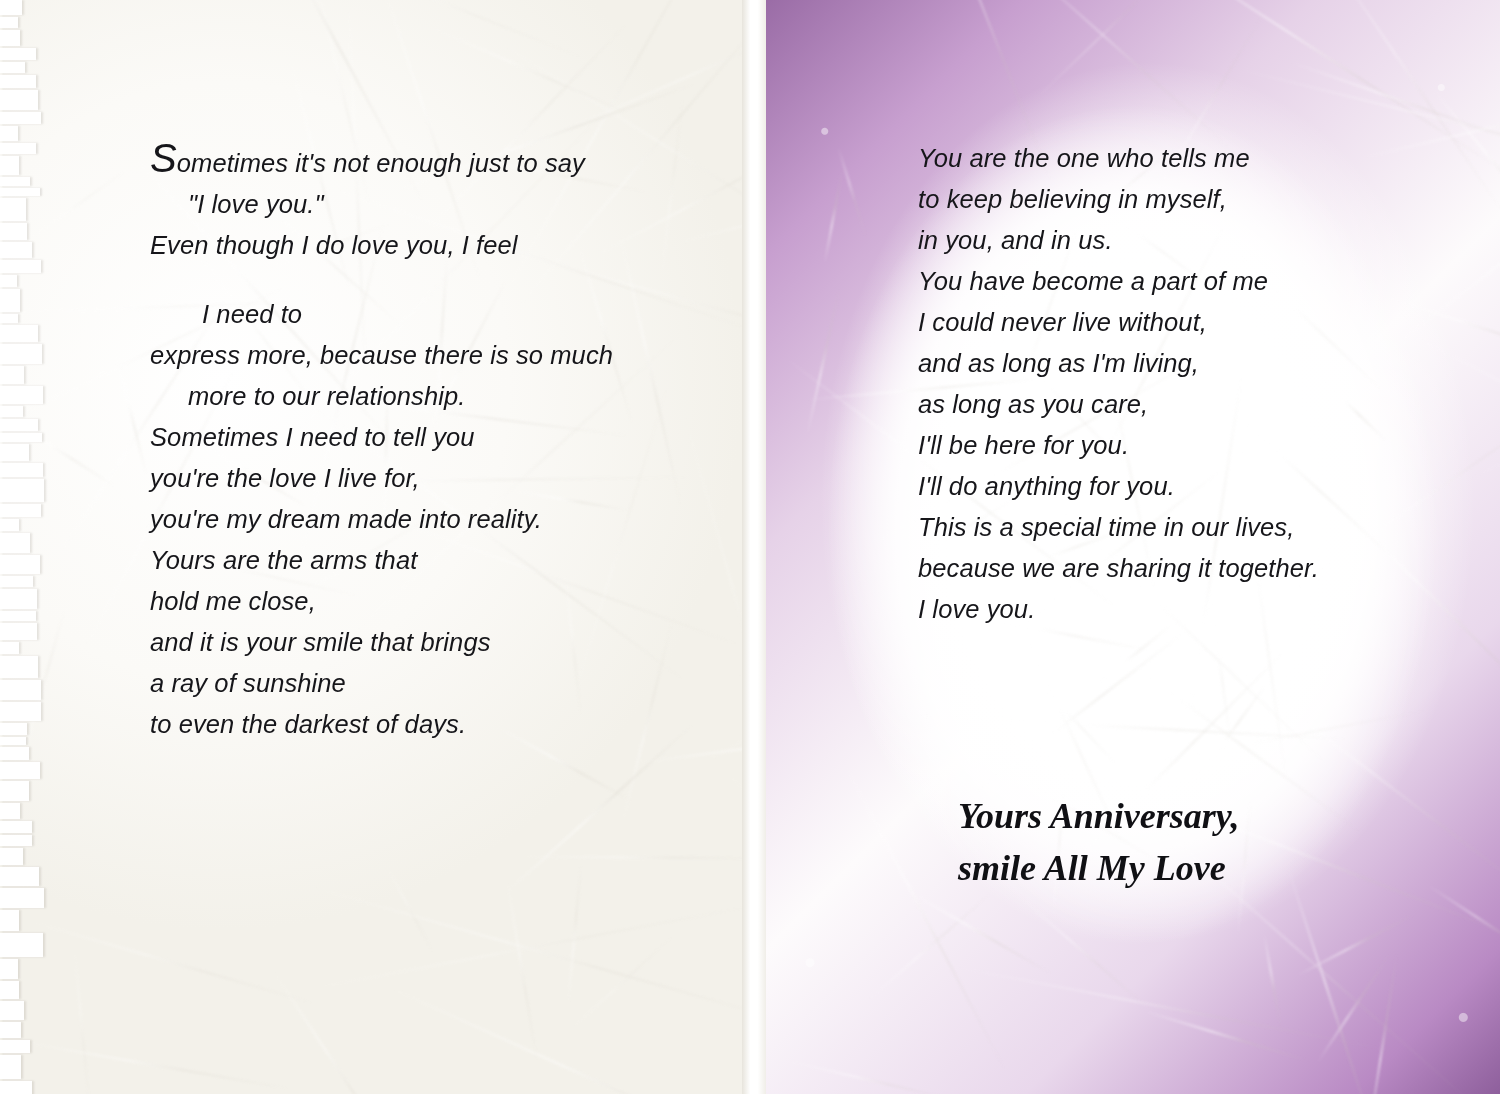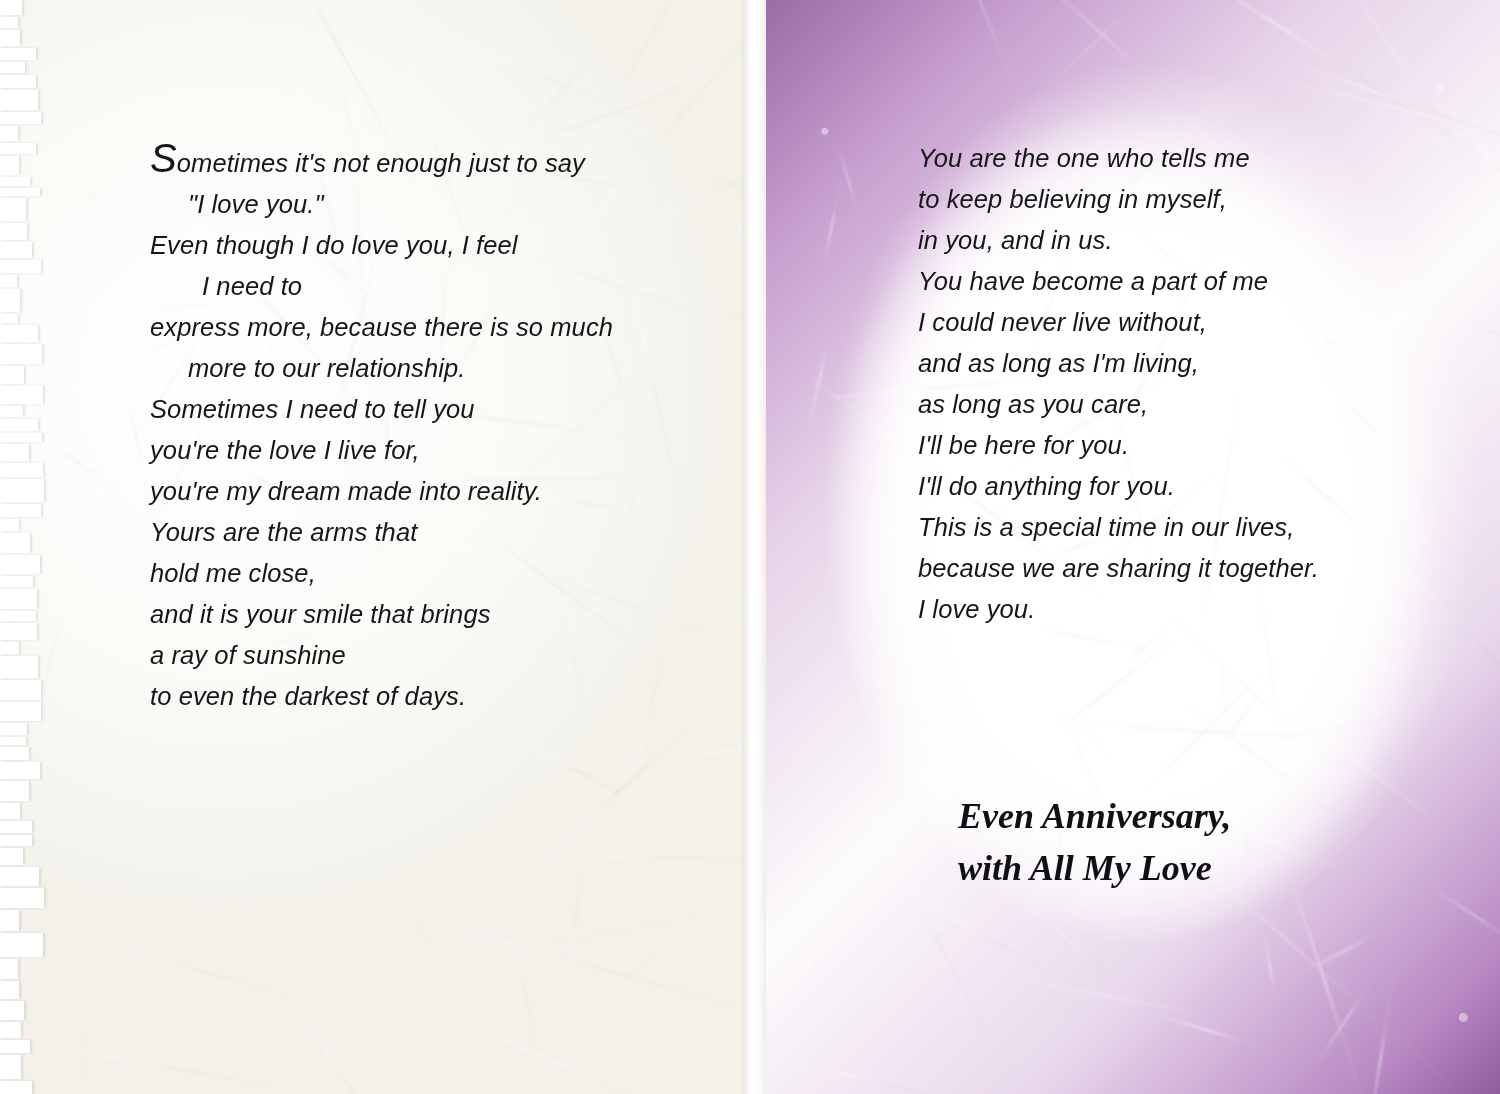--- a/index.html
+++ b/index.html
@@ -117,21 +117,21 @@
   }
   .verse-left .line:first-child::first-letter {
     font-size: 40px;
   }
   .verse-right {
     left: 152px;
     top: 138px;
     width: 500px;
   }
   .indent-1 { padding-left: 38px; }
-  .indent-2 { padding-left: 52px; }
+  .indent-2 { padding-left: 52px; margin-top: 28px; }
 
   .attribution {
     position: absolute;
     left: 152px;
     top: 655px;
     width: 500px;
     text-align: right;
     color: #16161a;
     font-family: "Liberation Serif", serif;
     font-style: italic;
@@ -366,17 +366,17 @@
         <span style="width: 126.854px; left: 31.1313%; top: 77.9681%; transform: rotate(-85.5085deg); opacity: 0.4;"></span>
         <span style="width: 316.555px; left: 27.0953%; top: 39.853%; transform: rotate(78.4306deg); opacity: 0.45;"></span>
         <span style="width: 123.74px; left: 33.5275%; top: 65.601%; transform: rotate(46.7677deg); opacity: 0.4;"></span>
         <span style="width: 311.928px; left: 80.3661%; top: 11.0764%; transform: rotate(-13.2747deg); opacity: 0.64;"></span>
         <span style="width: 182.415px; left: 71.6234%; top: 95.1063%; transform: rotate(-81.1412deg); opacity: 0.73;"></span>
         <span style="width: 420.943px; left: -3.50309%; top: 43.9253%; transform: rotate(37.0571deg); opacity: 0.52;"></span>
         <span style="width: 344.362px; left: 7.1472%; top: 2.28652%; transform: rotate(68.5424deg); opacity: 0.48;"></span>
         <span style="width: 467.303px; left: 63.1421%; top: 11.2393%; transform: rotate(13.8704deg); opacity: 0.46;"></span>
       </div>
     <div class="verse verse-right" id="right-lines"><div class="line">You are the one who tells me</div><div class="line">to keep believing in myself,</div><div class="line">in you, and in us.</div><div class="line">You have become a part of me</div><div class="line">I could never live without,</div><div class="line">and as long as I'm living,</div><div class="line">as long as you care,</div><div class="line">I'll be here for you.</div><div class="line">I'll do anything for you.</div><div class="line">This is a special time in our lives,</div><div class="line">because we are sharing it together.</div><div class="line">I love you.</div></div>
-    <div class="closing"><span>Even Anniversary,</span>
-<span>with All My Love</span></div>
+    <div class="closing"><span>Yours Anniversary,</span>
+<span>smile All My Love</span></div>
   </div>
 
 </div>
 
 </body></html>

